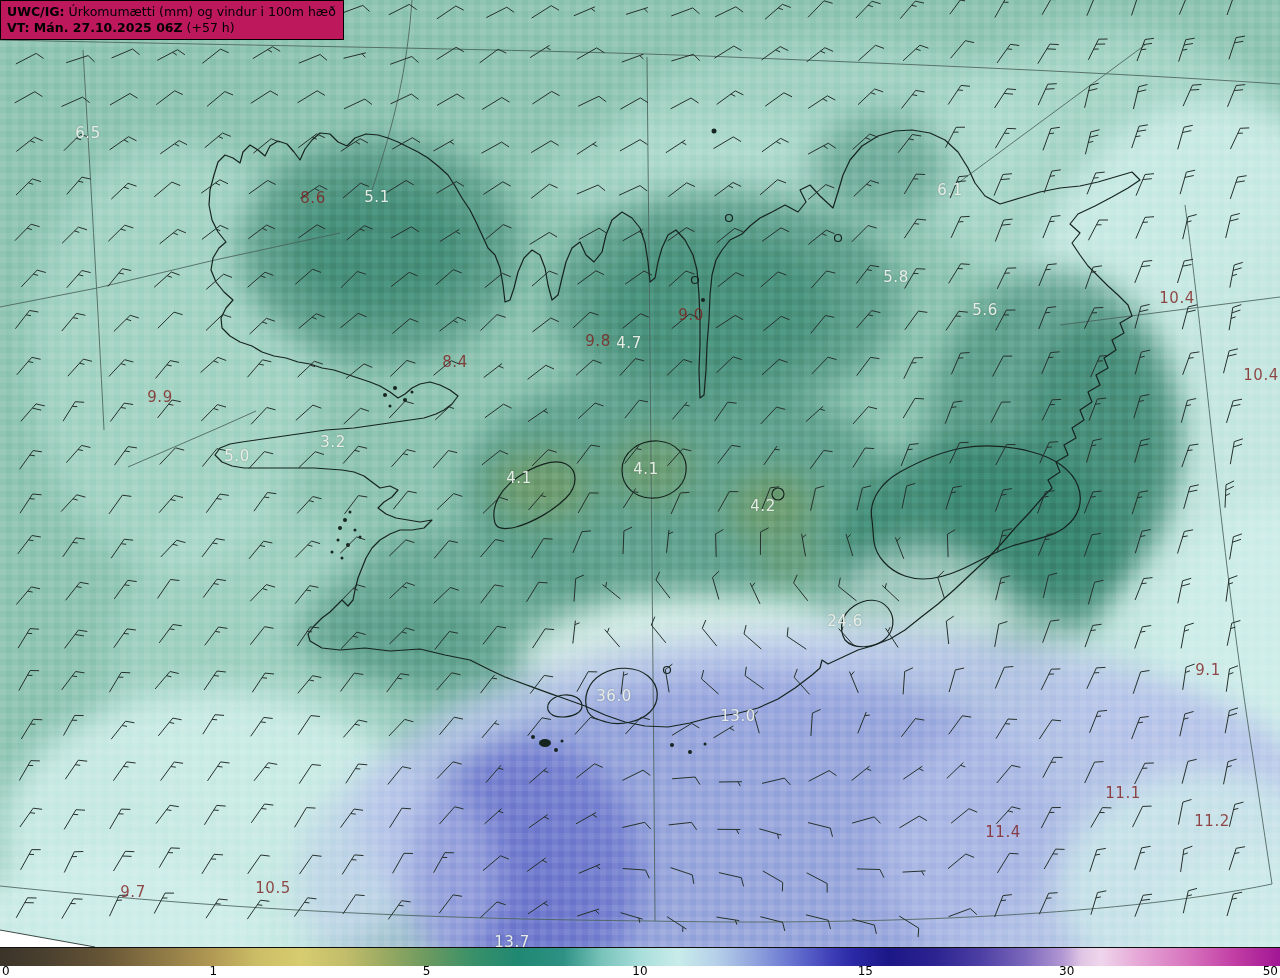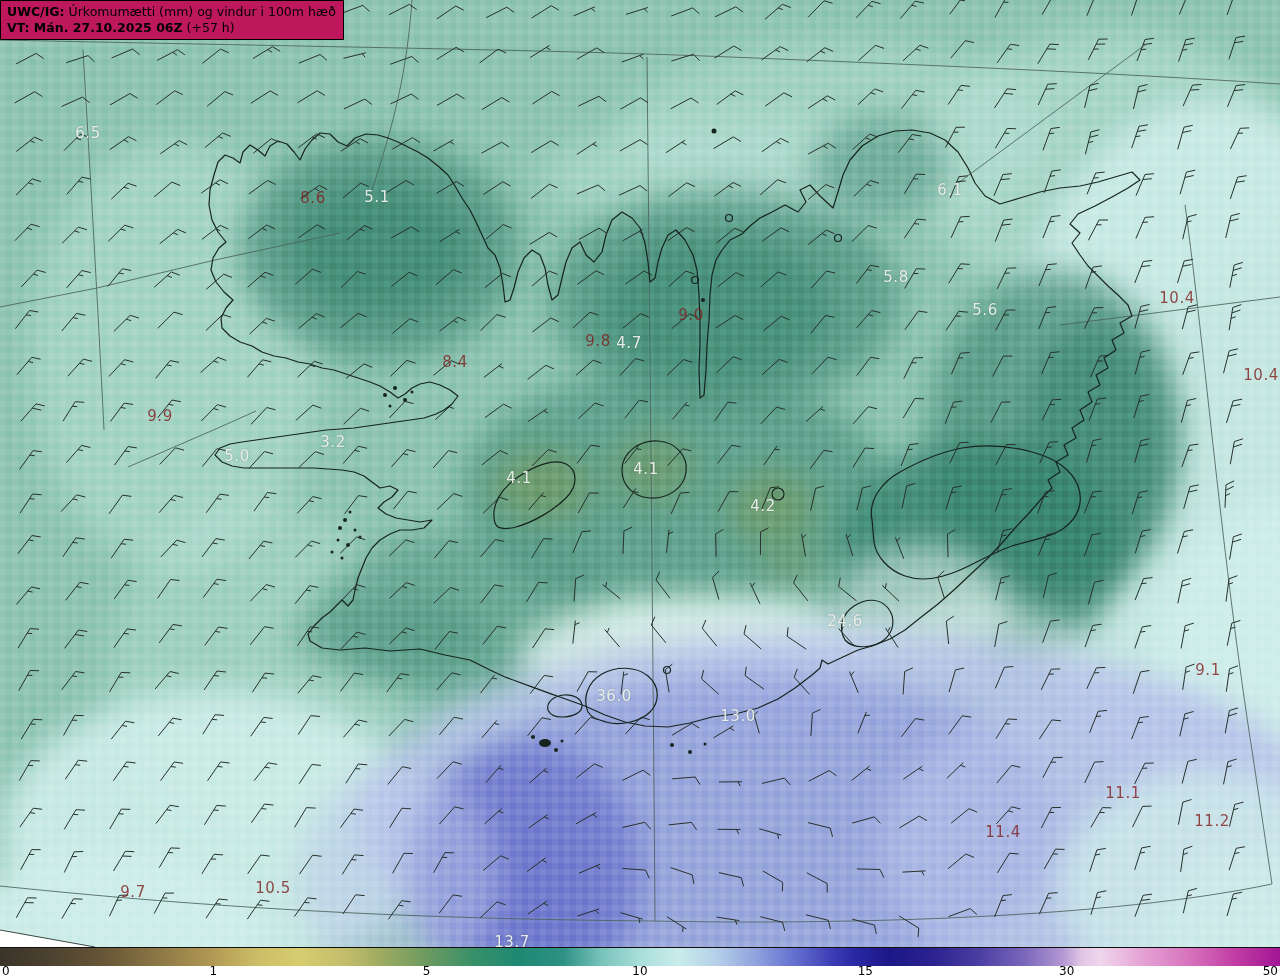--- a/index.html
+++ b/index.html
@@ -183,21 +183,21 @@
       <span class="map-label primary" style="left: 333px; top: 442px;">3.2</span>
       <span class="map-label primary" style="left: 237px; top: 456px;">5.0</span>
       <span class="map-label primary" style="left: 519px; top: 478px;">4.1</span>
       <span class="map-label primary" style="left: 646px; top: 469px;">4.1</span>
       <span class="map-label primary" style="left: 763px; top: 506px;">4.2</span>
       <span class="map-label primary" style="left: 845px; top: 621px;">24.6</span>
       <span class="map-label primary" style="left: 614px; top: 696px;">36.0</span>
       <span class="map-label primary" style="left: 738px; top: 716px;">13.0</span>
       <span class="map-label primary" style="left: 512px; top: 942px;">13.7</span>
       <span class="map-label secondary" style="left: 313px; top: 198px;">8.6</span>
-      <span class="map-label secondary" style="left: 160px; top: 397px; margin-top: 19px;">9.9</span>
+      <span class="map-label secondary" style="left: 160px; top: 397px;">9.9</span>
       <span class="map-label secondary" style="left: 455px; top: 362px;">8.4</span>
       <span class="map-label secondary" style="left: 598px; top: 341px;">9.8</span>
       <span class="map-label secondary" style="left: 691px; top: 315px;">9.0</span>
       <span class="map-label secondary" style="left: 1177px; top: 298px;">10.4</span>
       <span class="map-label secondary" style="left: 1261px; top: 375px;">10.4</span>
       <span class="map-label secondary" style="left: 1208px; top: 670px;">9.1</span>
       <span class="map-label secondary" style="left: 133px; top: 892px;">9.7</span>
       <span class="map-label secondary" style="left: 273px; top: 888px;">10.5</span>
       <span class="map-label secondary" style="left: 1123px; top: 793px;">11.1</span>
       <span class="map-label secondary" style="left: 1212px; top: 821px;">11.2</span>

